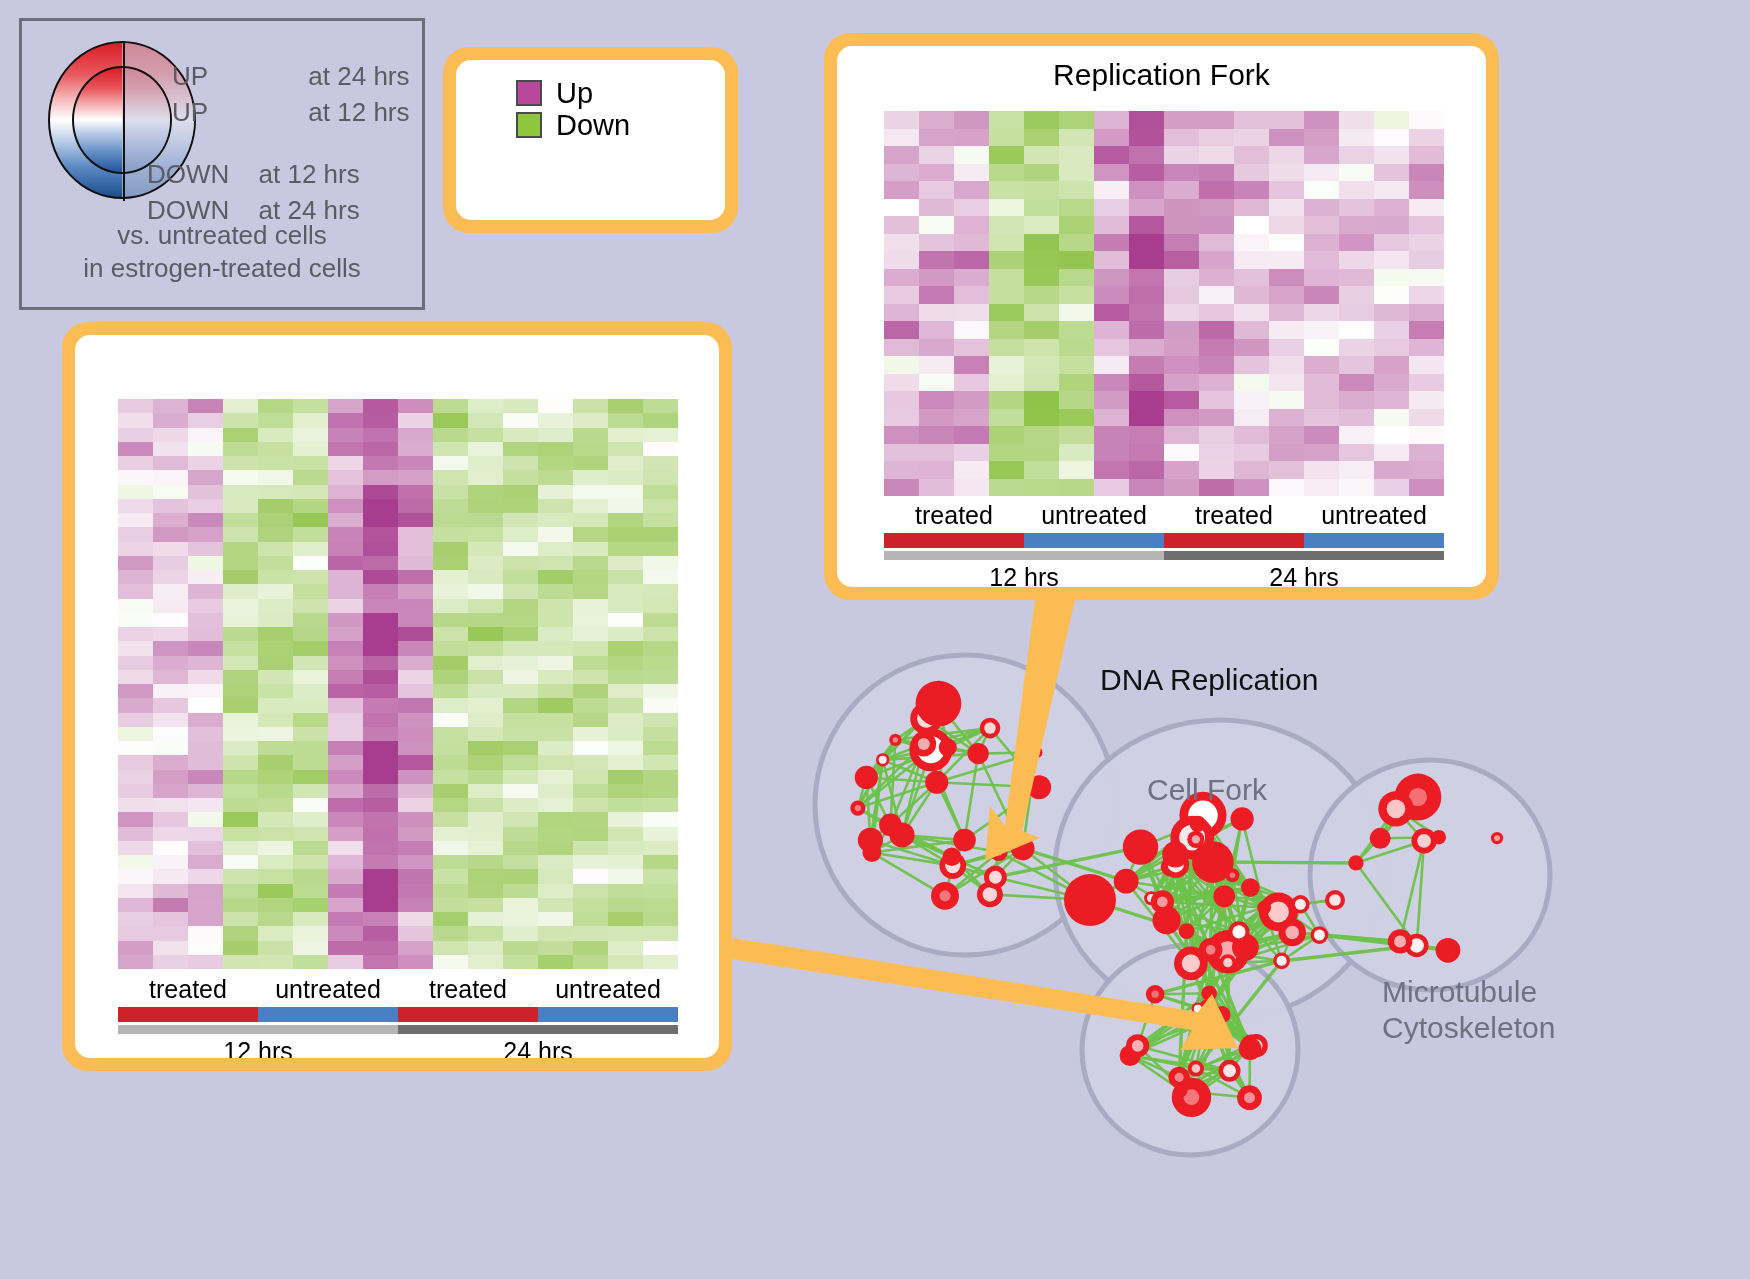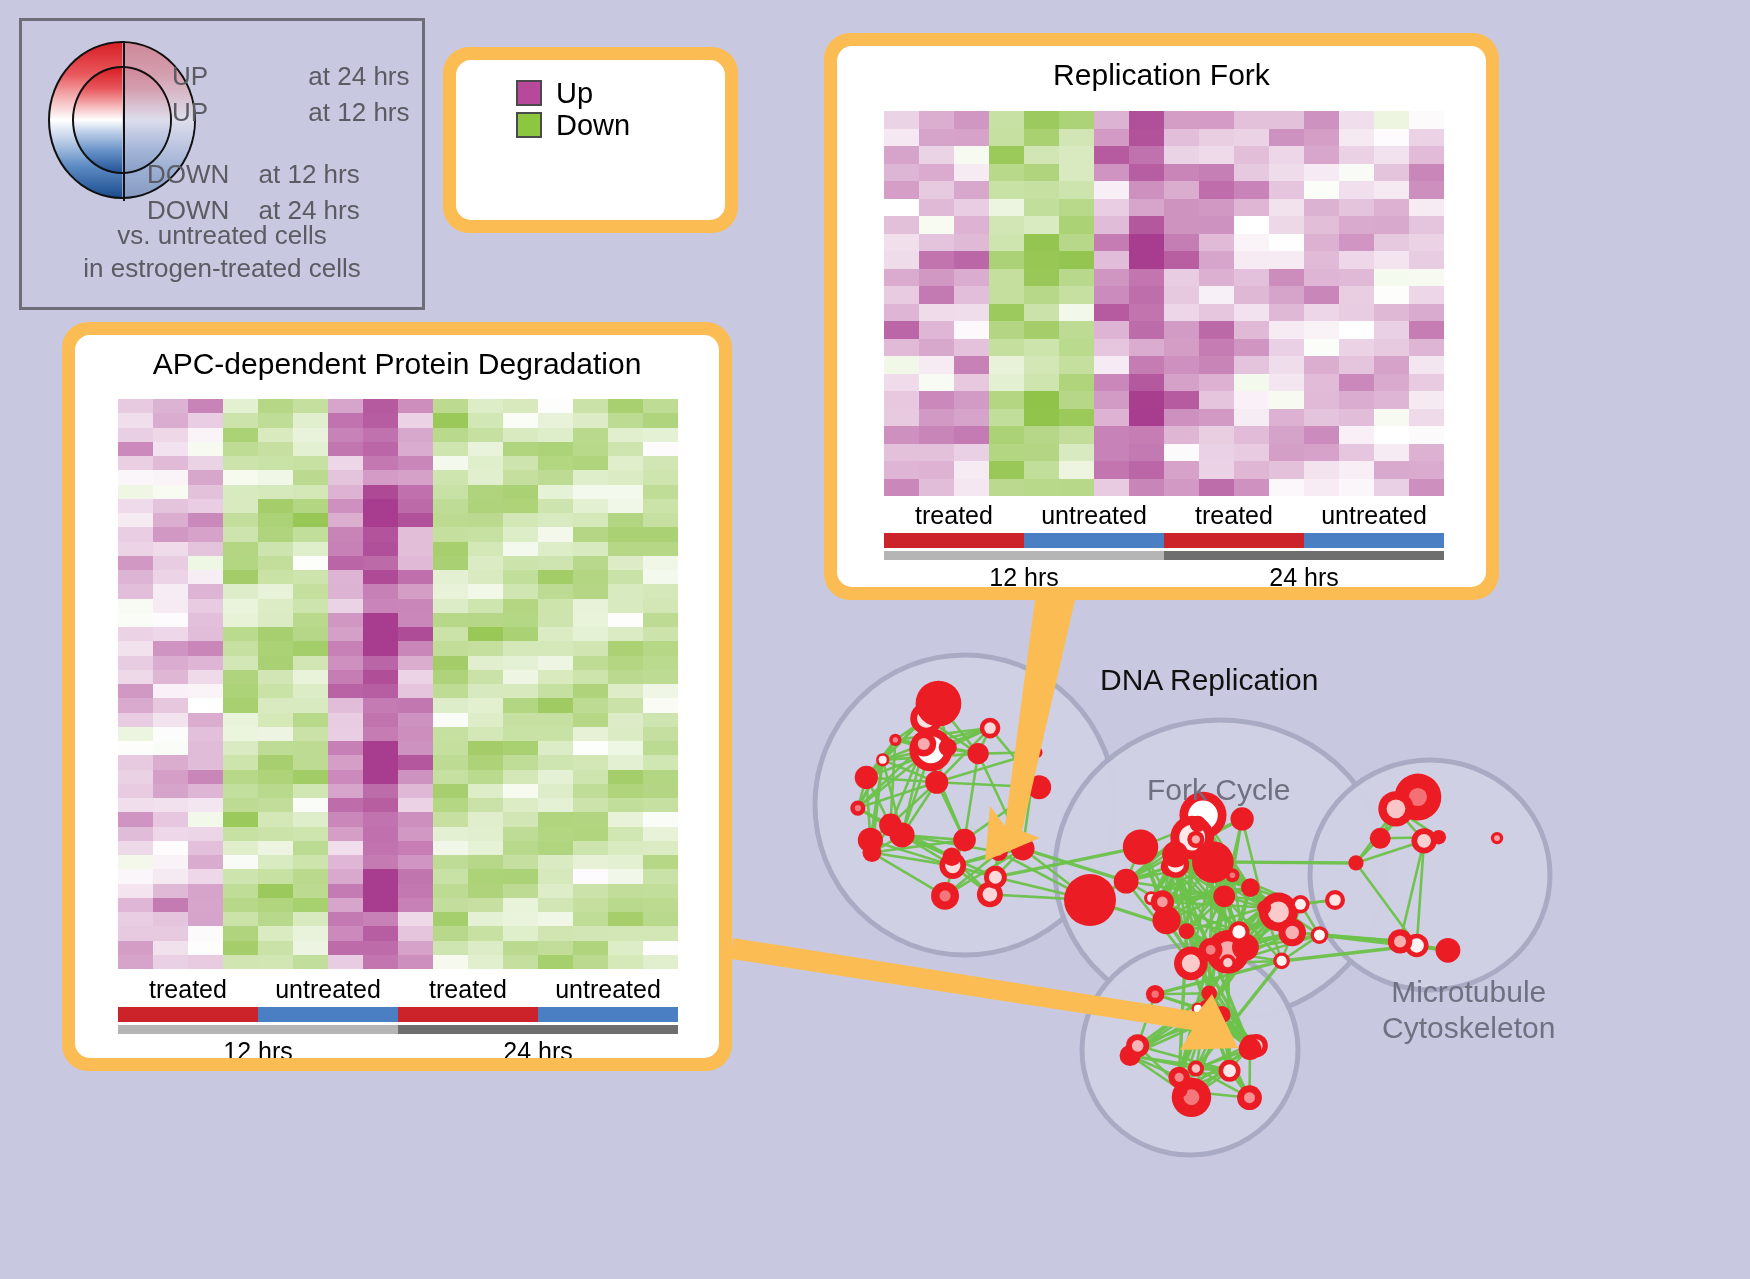--- a/index.html
+++ b/index.html
@@ -87,21 +87,21 @@
   .time-labels{display:flex;width:100%;margin-top:3px;}
   .time-labels span{flex:1;text-align:center;font-size:25px;color:#000;}
 
   
   #network{position:absolute;left:790px;top:600px;width:960px;height:679px;}
   .net-label{
     position:absolute;font-size:30px;line-height:36px;white-space:pre-line;
   }
   #lbl-dna{left:310px;top:62px;color:#111;}
   #lbl-cc{left:357px;top:172px;color:#6f7080;}
-  #lbl-mt{left:592px;top:374px;color:#6f7080;text-align:center;}
+  #lbl-mt{left:592px;top:374px;color:#6f7080;text-align:left;}
   #lbl-ub{left:57px;top:435px;color:#111;}
 
   .arrow{position:absolute;}
 </style>
 </head>
 <body>
 
 <div id="stage">
 
   <div class="keybox">
@@ -536,21 +536,20 @@
         <div class="time-labels">
           <span>12 hrs</span>
           <span>24 hrs</span>
         </div>
       </div>
     </div>
   </div>
 
   <div class="panel" id="apc-panel">
     <div class="panel-inner">
-      <div class="panel-title">APC-dependent Protein Degradation</div>
 
       <div class="hm-wrap" id="apc-hm-wrap" style="left:43px;top:64px;width:560px;height:570px;">
         <div class="hm" id="apc-hm" style="grid-template-columns: repeat(16, 1fr); grid-template-rows: repeat(40, 1fr);">
             <div style="background:rgb(231,201,224)"></div>
             <div style="background:rgb(221,179,211)"></div>
             <div style="background:rgb(200,131,183)"></div>
             <div style="background:rgb(227,240,210)"></div>
             <div style="background:rgb(181,215,134)"></div>
             <div style="background:rgb(196,223,158)"></div>
             <div style="background:rgb(215,165,203)"></div>
@@ -1707,21 +1706,21 @@
         <circle cx="459.4954328846232" cy="497.6839235758554" r="5.494106535571544" fill="rgb(246,144,148)"></circle>
         <circle cx="466.067500469901" cy="445.6749239591918" r="11.77021789819478" fill="#ec1c24"></circle>
         <circle cx="466.067500469901" cy="445.6749239591918" r="6.5222615333134515" fill="rgb(251,210,212)"></circle>
         <circle cx="460.0262954715141" cy="448.7429729636411" r="11.357925417534041" fill="#ec1c24"></circle>
         <circle cx="300" cy="300" r="26" fill="#ec1c24"></circle>
         <circle cx="545" cy="300" r="10" fill="#ec1c24"></circle>
         <circle cx="545" cy="300" r="5.845454545454545" fill="rgb(253,228,229)"></circle>
       </svg>
 
     <div class="net-label" id="lbl-dna">DNA Replication</div>
-    <div class="net-label" id="lbl-cc">Fork Cycle</div>
+    <div class="net-label" id="lbl-cc">Cell Fork</div>
     <div class="net-label" id="lbl-mt">Microtubule
 Cytoskeleton</div>
   </div>
 
   <svg class="arrow" style="left:0;top:0;width:1750px;height:1279px;pointer-events:none;">
     <g>
       <polygon points="1035,600 1075,600 1022,831 1040,838 985,861 990,806 1005,826" fill="#fbbd53"></polygon>
     </g>
     <g>
       <polygon points="733,938 1198,1012 1212,994 1238,1048 1180,1050 1192,1030 731,959" fill="#fbbd53"></polygon>

